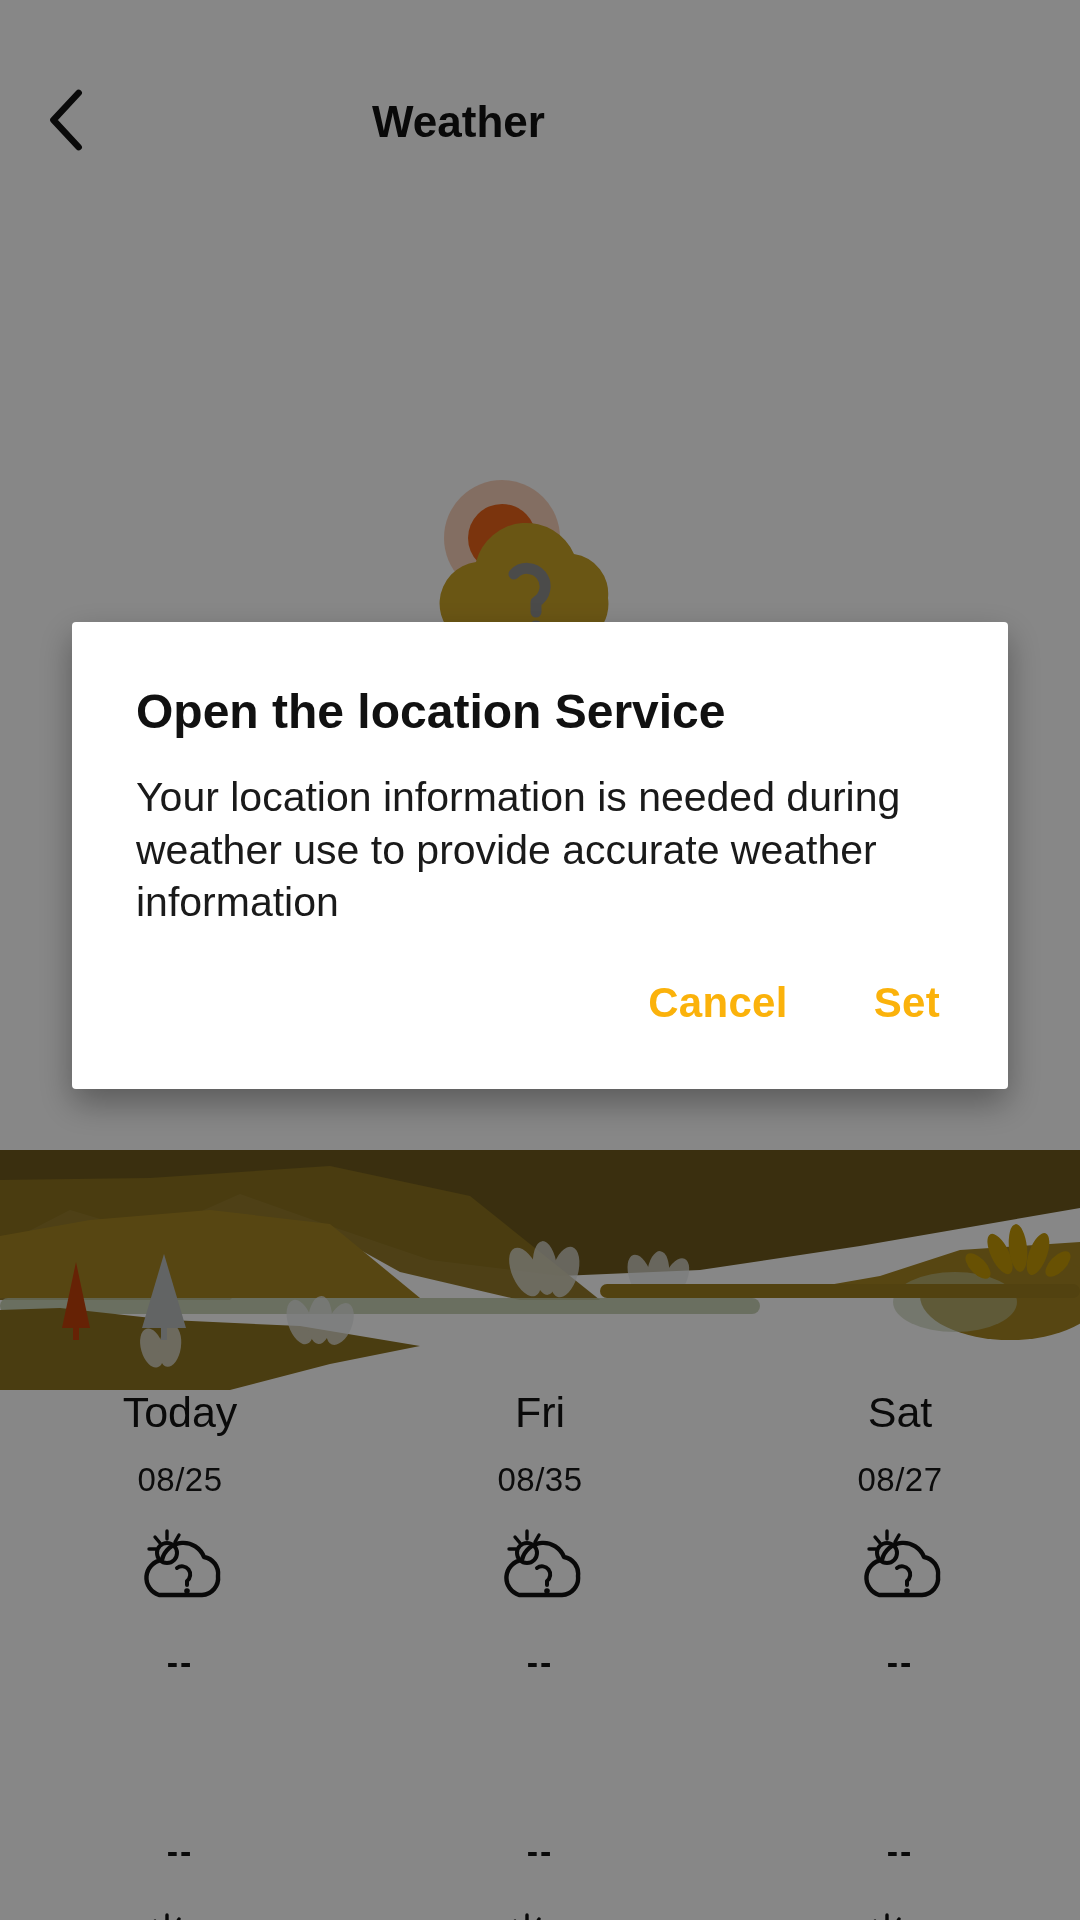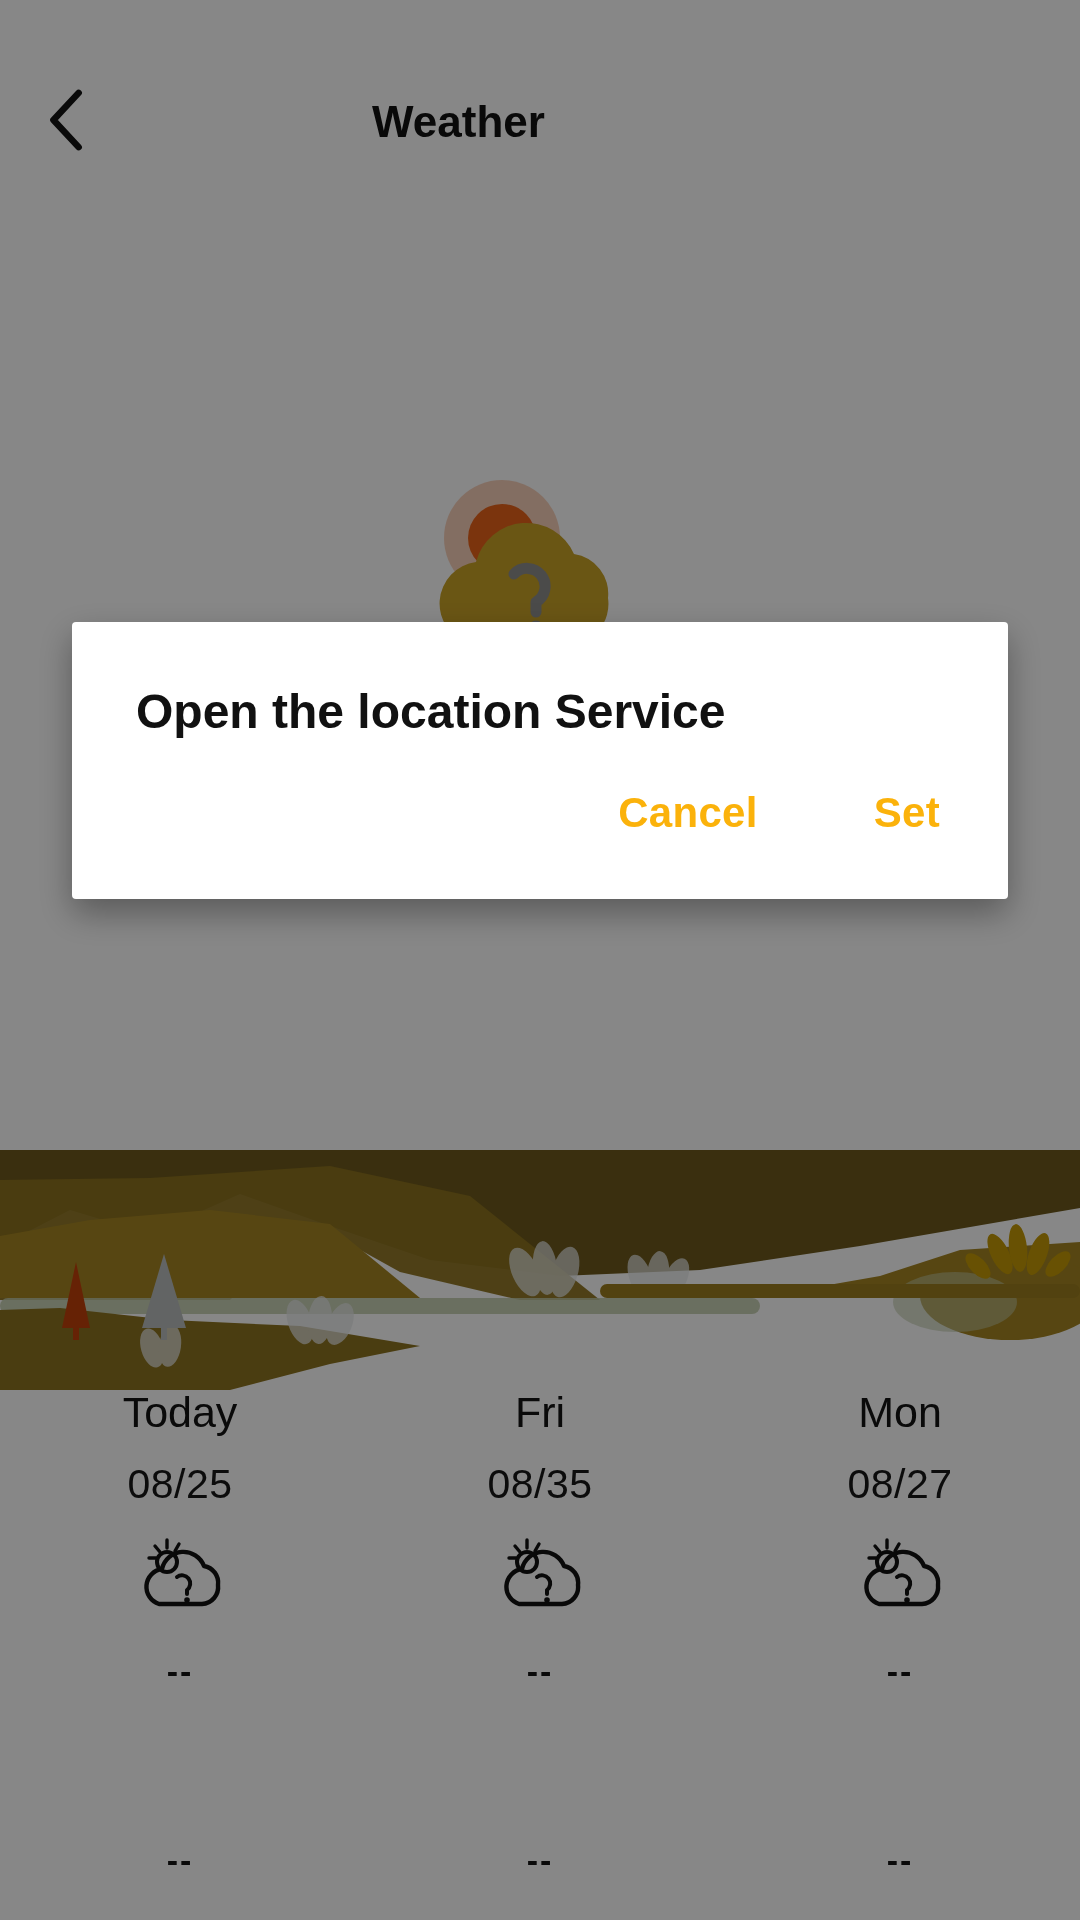--- a/index.html
+++ b/index.html
@@ -56,21 +56,21 @@
 
   
   #forecast {
     position:absolute; left:0; top:1390px; width:1080px;
     display:flex;
   }
   .forecast-col {
     flex:1 1 0; display:flex; flex-direction:column; align-items:center;
   }
   .fc-day   { font-size:43px; color:#141414; line-height:1.05; }
-  .fc-date  { font-size:41px; color:#171717; margin-top:26px; letter-spacing:.5px; }
+  .fc-date  { font-size:33px; color:#171717; margin-top:26px; letter-spacing:.5px; }
   .fc-icon  { margin-top:22px; width:86px; height:86px; }
   .fc-hi    { font-size:34px; color:#141414; margin-top:36px; letter-spacing:2px; font-weight:bold; }
   .fc-gap   { height:150px; }
   .fc-lo    { font-size:34px; color:#141414; letter-spacing:2px; font-weight:bold; }
   .fc-icon2 { margin-top:34px; width:86px; height:86px; }
 
   
   #scrim {
     position:absolute; inset:0;
     background:rgba(0,0,0,0.47);
@@ -88,21 +88,21 @@
   #dialog-title {
     font-size:48px; font-weight:bold; color:#111111;
     padding:62px 64px 0 64px; line-height:1.15;
   }
   #dialog-message {
     font-size:41px; color:#1a1a1a; line-height:1.28;
     padding:32px 64px 0 64px;
   }
   #dialog-actions {
     display:flex; justify-content:flex-end; align-items:center;
-    gap:108px; padding:44px 64px 56px 64px;
+    gap:78px; padding:44px 64px 56px 64px;
   }
   .dialog-btn {
     background:none; border:none; cursor:pointer;
     font-family:"Liberation Sans", sans-serif;
     font-size:42px; font-weight:bold;
     letter-spacing:.3px;
     padding:6px 4px;
   }
 </style>
 </head>
@@ -275,21 +275,21 @@
           </g>
           <circle cx="30" cy="32" r="10" fill="none" stroke="#121212" stroke-width="4"></circle>
           <path d="M22 74 a18 18 0 0 1 3 -35 a22 22 0 0 1 42 -3 a17 17 0 0 1 14 19 a17 17 0 0 1 -16 19 Z" fill="none" stroke="#121212" stroke-width="4.4" stroke-linejoin="round"></path>
           <path d="M40 47 a8 8 0 1 1 10 13 l0 4" fill="none" stroke="#121212" stroke-width="4" stroke-linecap="round" stroke-linejoin="round"></path>
           <circle cx="50" cy="70" r="2.8" fill="#121212"></circle>
         </svg>
       </div>
     </div>
 
     <div class="forecast-col">
-      <div class="fc-day">Mon</div>
+      <div class="fc-day">Sat</div>
       <div class="fc-date">08/27</div>
       <div class="fc-icon">
         <svg width="86" height="86" viewBox="0 0 86 86">
           <g fill="none" stroke="#121212" stroke-width="3.4" stroke-linecap="round">
             <path d="M30 10 L30 18"></path>
               <path d="M42 14 L38 21"></path>
               <path d="M18 16 L23 22"></path>
               <path d="M12 28 L19 28"></path>
           </g>
           <circle cx="30" cy="32" r="10" fill="none" stroke="#121212" stroke-width="4"></circle>
@@ -317,17 +317,18 @@
       </div>
     </div>
 
   </div>
 </div>
 
 <div id="scrim"></div>
 
 <div id="dialog">
   <div id="dialog-title">Open the location Service</div>
+  <div id="dialog-message">Your location information is needed during weather use to provide accurate weather information</div>
   <div id="dialog-actions">
     <button class="dialog-btn" style="color: rgb(251, 178, 11);">Cancel</button>
     <button class="dialog-btn" style="color: rgb(251, 178, 11);">Set</button>
   </div>
 </div>
 
 </body></html>

